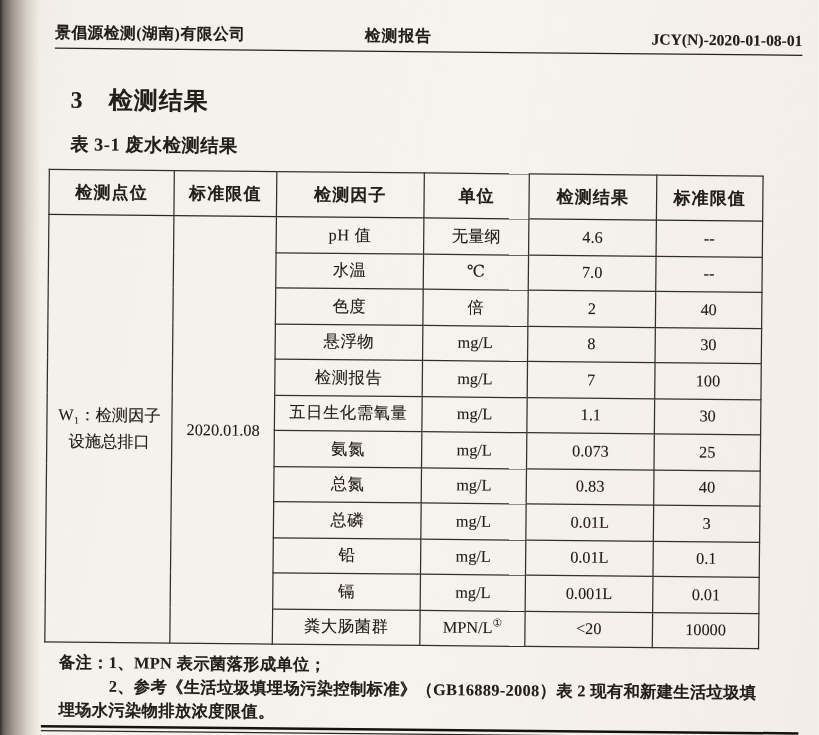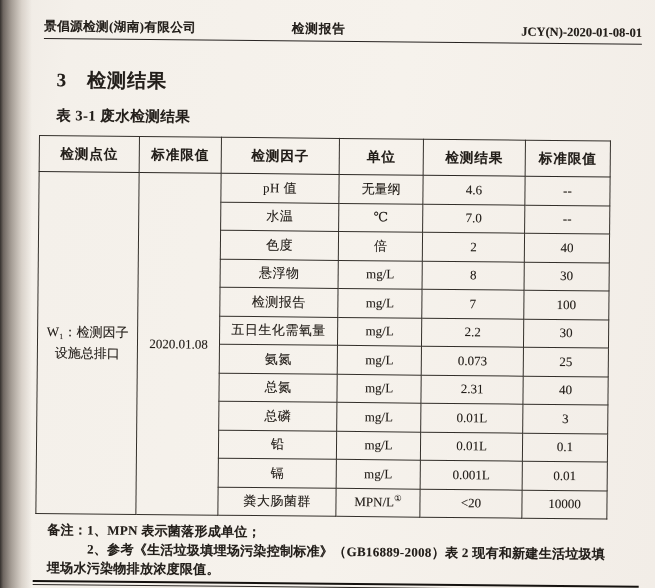--- a/index.html
+++ b/index.html
@@ -136,33 +136,33 @@
       </tr>
       <tr>
         <td class="factor">检测报告</td>
         <td>mg/L</td>
         <td>7</td>
         <td>100</td>
       </tr>
       <tr>
         <td class="factor">五日生化需氧量</td>
         <td>mg/L</td>
-        <td>2.2</td>
+        <td>1.1</td>
         <td>30</td>
       </tr>
       <tr>
         <td class="factor">氨氮</td>
         <td>mg/L</td>
         <td>0.073</td>
         <td>25</td>
       </tr>
       <tr>
         <td class="factor">总氮</td>
         <td>mg/L</td>
-        <td>2.31</td>
+        <td>0.83</td>
         <td>40</td>
       </tr>
       <tr>
         <td class="factor">总磷</td>
         <td>mg/L</td>
         <td>0.01L</td>
         <td>3</td>
       </tr>
       <tr>
         <td class="factor">铅</td>

